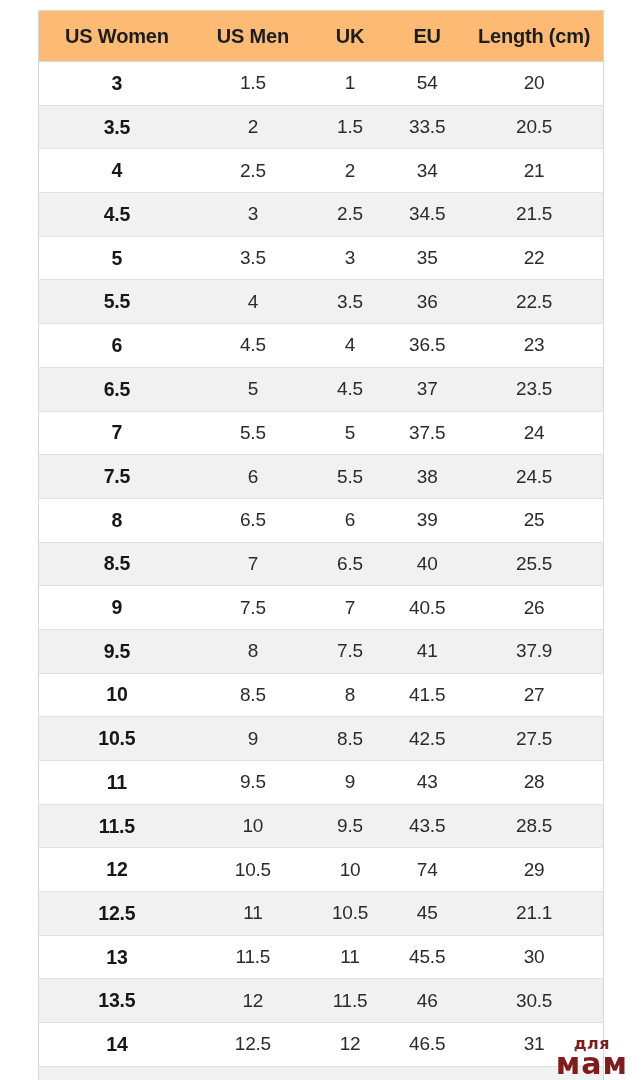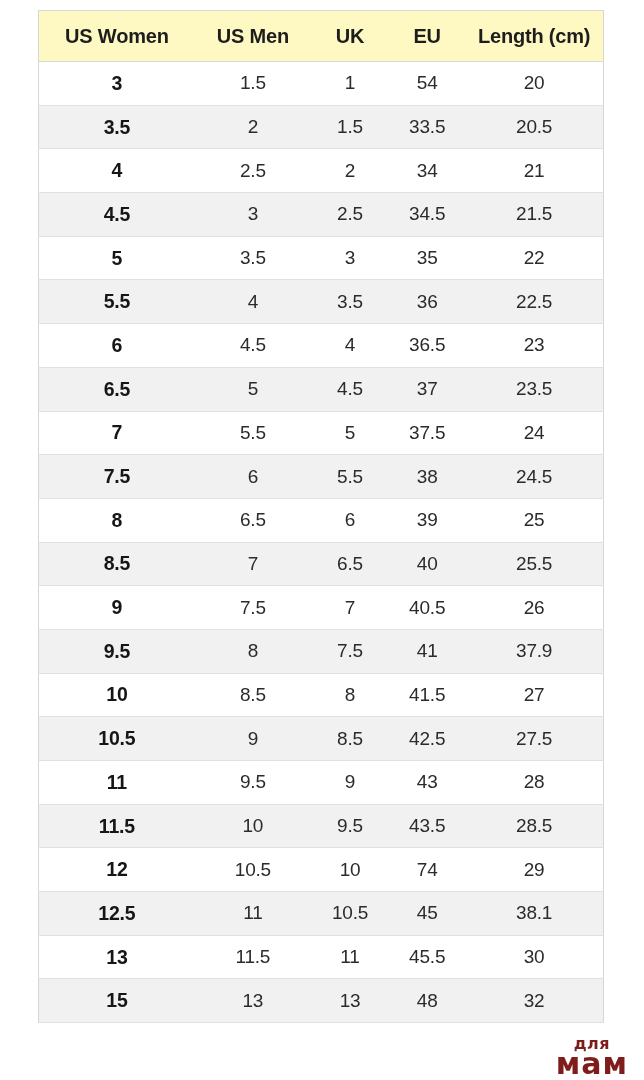--- a/index.html
+++ b/index.html
@@ -69,21 +69,21 @@
   }
 
   table.size-table col.c0 { width: 156px; }
   table.size-table col.c1 { width: 116px; }
   table.size-table col.c2 { width: 78px; }
   table.size-table col.c3 { width: 76px; }
   table.size-table col.c4 { width: 138px; }
 
   table.size-table thead th {
     height: 42px;
-    background: #fef9c3;
+    background: #fdba74;
     border-bottom: 1px solid #d9d9d9;
     font-size: 20px;
     font-weight: 700;
     color: #1d1d1d;
     text-align: center;
     padding: 4px;
     letter-spacing: -0.2px;
   }
 
   table.size-table tbody td {
@@ -266,30 +266,44 @@
             <td>10.5</td>
             <td>10</td>
             <td>74</td>
             <td>29</td>
           </tr>
           <tr class="row-shaded">
             <td class="primary">12.5</td>
             <td>11</td>
             <td>10.5</td>
             <td>45</td>
-            <td>38.1</td>
+            <td>21.1</td>
           </tr>
           <tr class="row-white">
             <td class="primary">13</td>
             <td>11.5</td>
             <td>11</td>
             <td>45.5</td>
             <td>30</td>
           </tr>
           <tr class="row-shaded">
+            <td class="primary">13.5</td>
+            <td>12</td>
+            <td>11.5</td>
+            <td>46</td>
+            <td>30.5</td>
+          </tr>
+          <tr class="row-white">
+            <td class="primary">14</td>
+            <td>12.5</td>
+            <td>12</td>
+            <td>46.5</td>
+            <td>31</td>
+          </tr>
+          <tr class="row-shaded">
             <td class="primary">15</td>
             <td>13</td>
             <td>13</td>
             <td>48</td>
             <td>32</td>
           </tr>
         </tbody>
     </table>
   </div>
 

